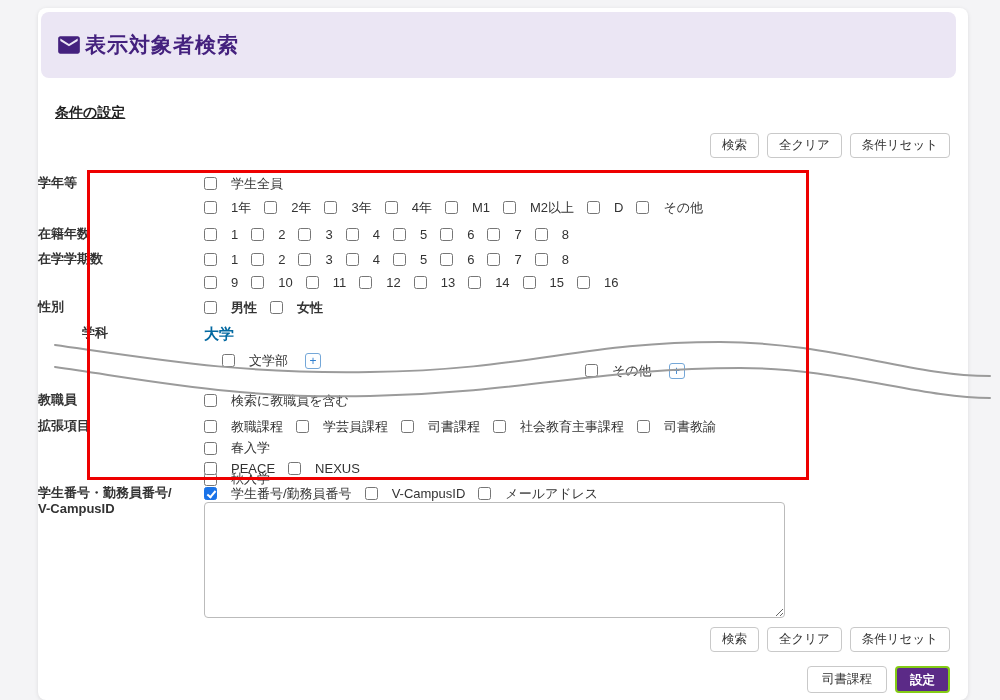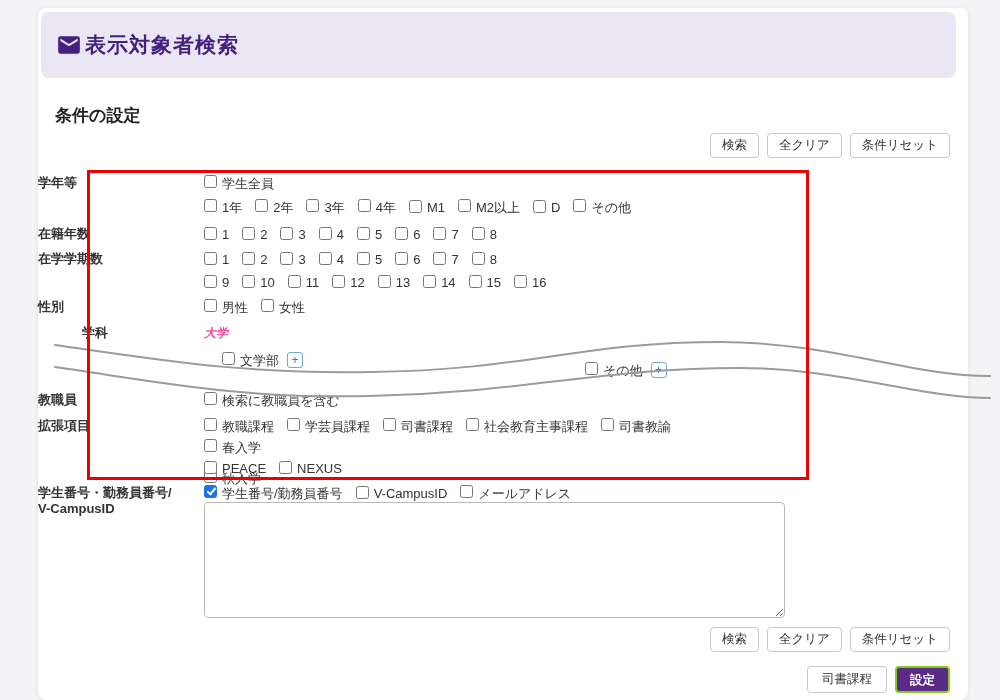--- a/index.html
+++ b/index.html
@@ -4,44 +4,44 @@
 <style>
   html,body{margin:0;padding:0;}
   .stage{position:relative;width:1000px;height:700px;background:#f4f4f6;overflow:hidden;
          font-family:"Liberation Sans","DejaVu Sans",sans-serif;color:#333;}
   .card{position:absolute;left:38px;top:8px;width:930px;height:692px;background:#fff;
         border-radius:8px;box-shadow:0 1px 4px rgba(0,0,0,.10);}
   .band{position:absolute;left:3px;top:4px;width:915px;height:66px;background:#ebe6f4;
         border-radius:8px;display:flex;align-items:center;padding-left:15px;box-sizing:border-box;}
   .band .ttl{font-size:21px;font-weight:bold;color:#44217e;letter-spacing:1px;}
   .mailicon{width:26px;height:26px;color:#44217e;margin-right:3px;display:inline-flex;flex:none;}
-  .sect{position:absolute;left:17px;top:96px;font-size:17px;font-weight:bold;color:#222;}
+  .sect{position:absolute;left:17px;top:96px;font-size:14px;font-weight:bold;color:#222;text-decoration:underline;}
   .btnrow{position:absolute;right:18px;display:flex;gap:8px;}
   .btn{background:#fff;border:1px solid #c9c9c9;border-radius:4px;font-size:12.5px;color:#333;
        padding:4px 11px;height:25px;box-sizing:border-box;line-height:1.25;cursor:pointer;
        font-family:inherit;white-space:nowrap;}
   .btn-cancel{height:27px;padding:5px 14px;}
   .btn-submit{background:#5b2a87;border:2px solid #84cc16;color:#fff;font-weight:bold;
               height:27px;padding:5px 13px;}
   .redbox{position:absolute;left:49px;top:162px;width:722px;height:310px;border:3px solid #ee0000;
           box-sizing:border-box;pointer-events:none;z-index:5;}
   .rl{position:absolute;left:0;width:145px;font-size:13px;font-weight:bold;
       color:#333;line-height:16px;}
   .cl{position:absolute;left:166px;display:flex;align-items:center;gap:13px;font-size:13px;
       color:#333;height:17px;white-space:nowrap;}
-  .cb-item{display:inline-flex;gap:5px;cursor:pointer;}
+  .cb-item{display:inline-flex;align-items:center;gap:14px;cursor:pointer;}
   .cb{width:13px;height:13px;border:1px solid #767676;border-radius:2.5px;background:#fff;
       box-sizing:border-box;flex:none;position:relative;}
   .cb.checked{background:#1a73e8;border-color:#1a73e8;}
   .cb.checked::after{content:"";position:absolute;left:3.5px;top:0.5px;width:3px;height:7px;
       border:solid #fff;border-width:0 2px 2px 0;transform:rotate(40deg);}
   .plus{width:14px;height:14px;border:1px solid #74a7d8;border-radius:3px;color:#2f7fd0;
       font-size:12px;line-height:12px;display:inline-flex;align-items:center;justify-content:center;
       margin-left:3px;background:#fdfeff;cursor:pointer;flex:none;}
-  .grphead{position:absolute;left:166px;font-size:12px;font-weight:bold;color:#ec4899;font-style:italic;}
+  .grphead{position:absolute;left:166px;font-size:15px;font-weight:bold;color:#0369a1;}
   .ta{position:absolute;left:166px;top:494px;width:581px;height:116px;box-sizing:border-box;
       border:1px solid #bbb;border-radius:4px;resize:both;font-family:inherit;font-size:13px;
       padding:6px;background:#fff;}
   .squiggle{position:absolute;left:40px;top:330px;width:955px;height:80px;z-index:4;
       pointer-events:none;}
 </style>
 </head>
 <body>
 
 <div class="stage">
@@ -206,21 +206,21 @@
           <span class="cb"></span>
           <span>15</span>
         </span>
         <span class="cb-item">
           <span class="cb"></span>
           <span>16</span>
         </span>
       </div>
 
     <div class="rl" style="top:291px;">性別</div>
-    <div class="cl" style="top:291px;">
+    <div class="cl" style="top:291px;font-weight:bold;">
         <span class="cb-item">
           <span class="cb"></span>
           <span>男性</span>
         </span>
         <span class="cb-item">
           <span class="cb"></span>
           <span>女性</span>
         </span>
       </div>
 

